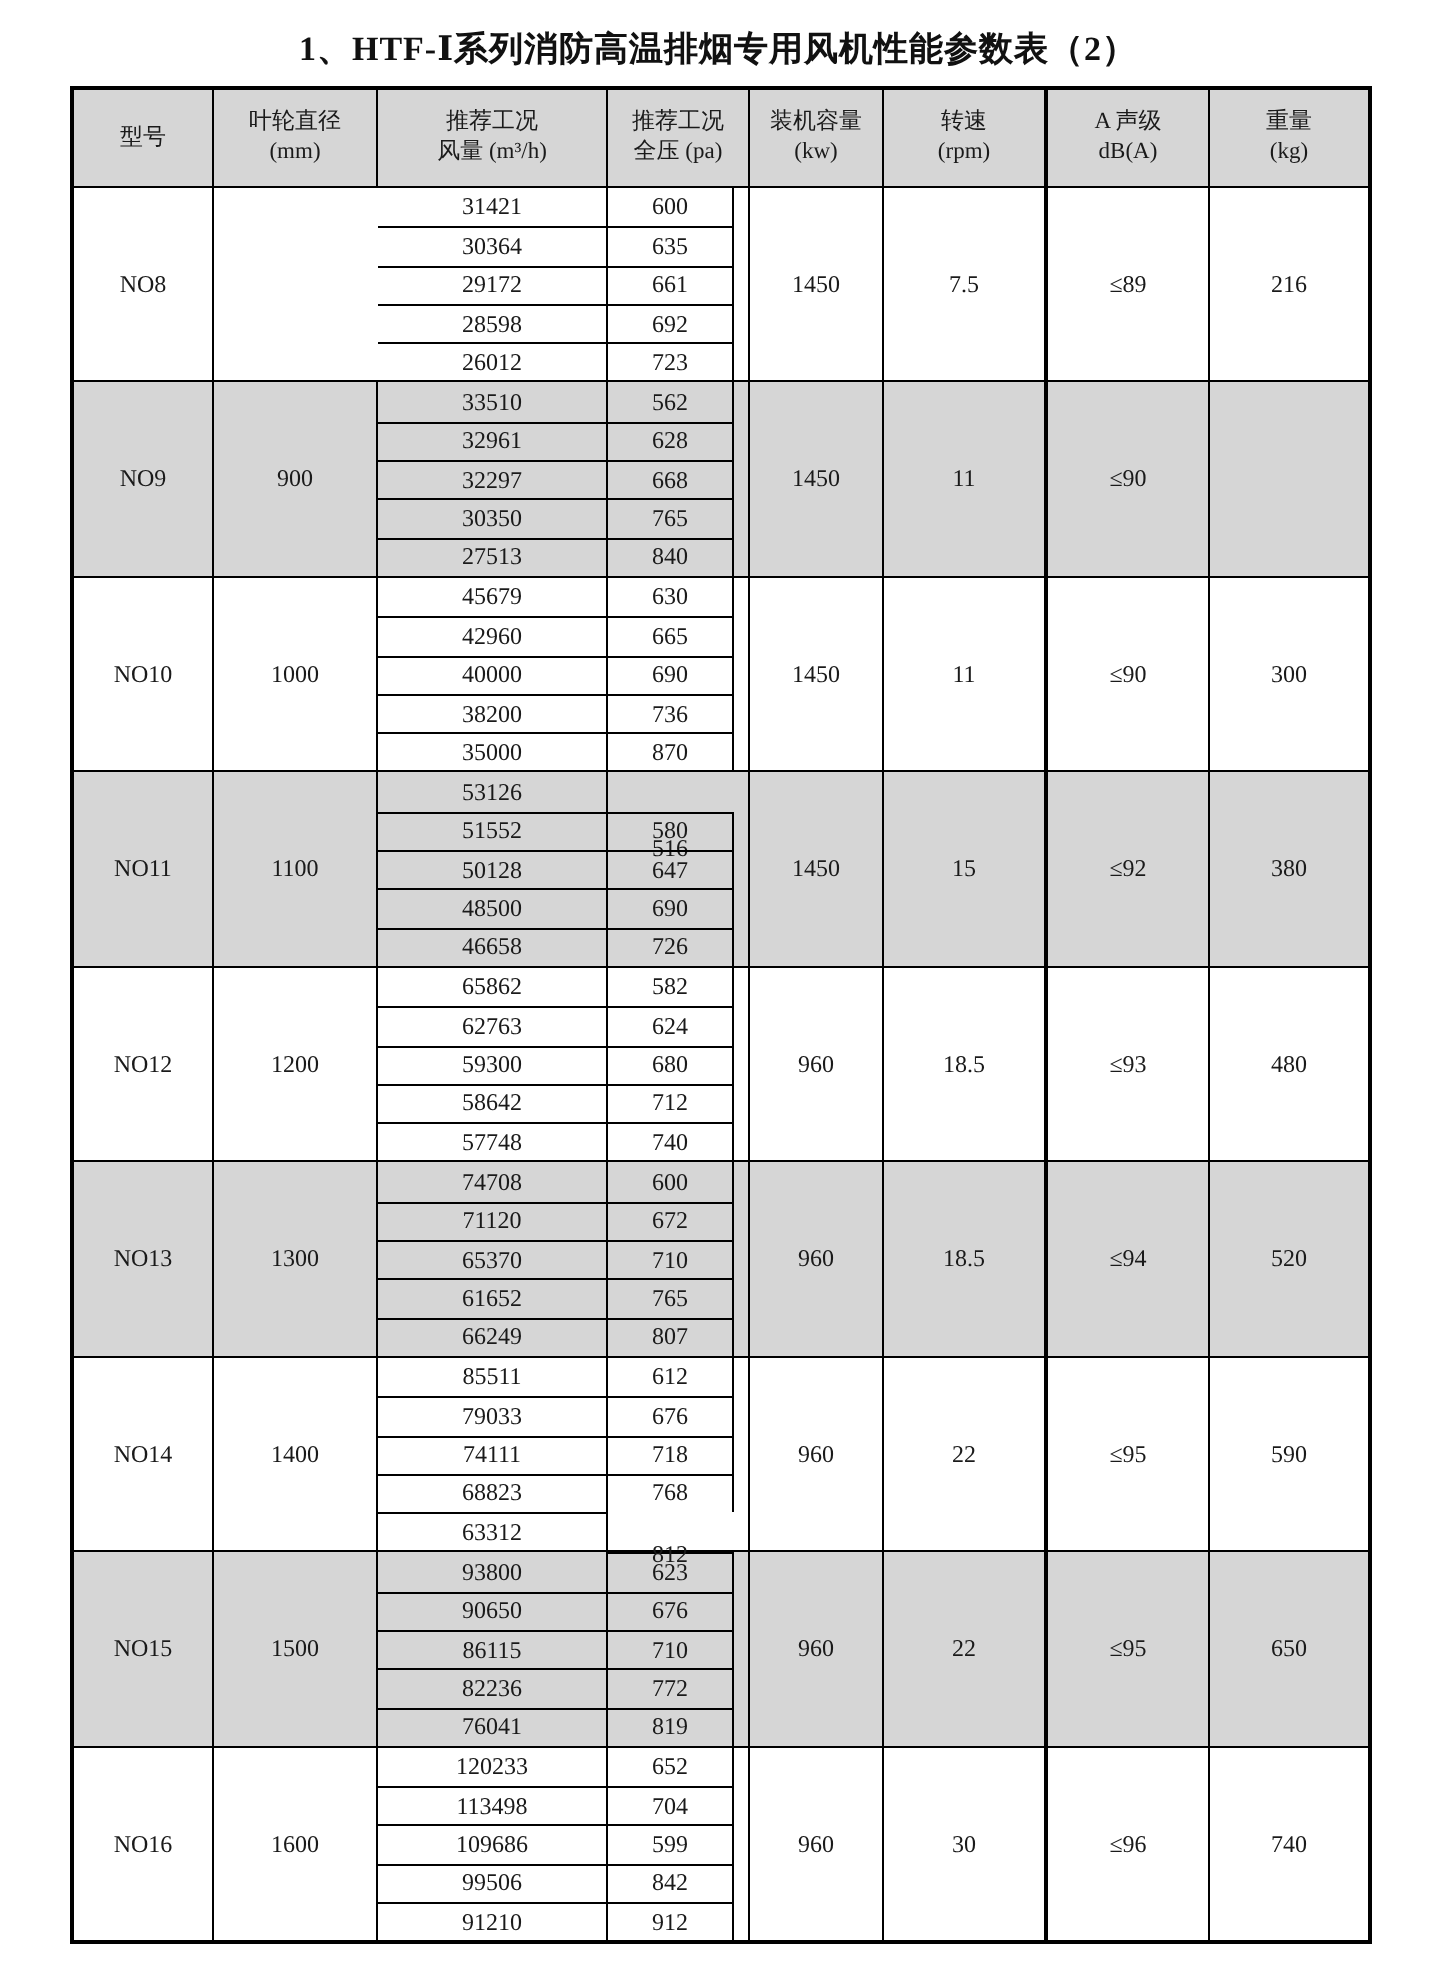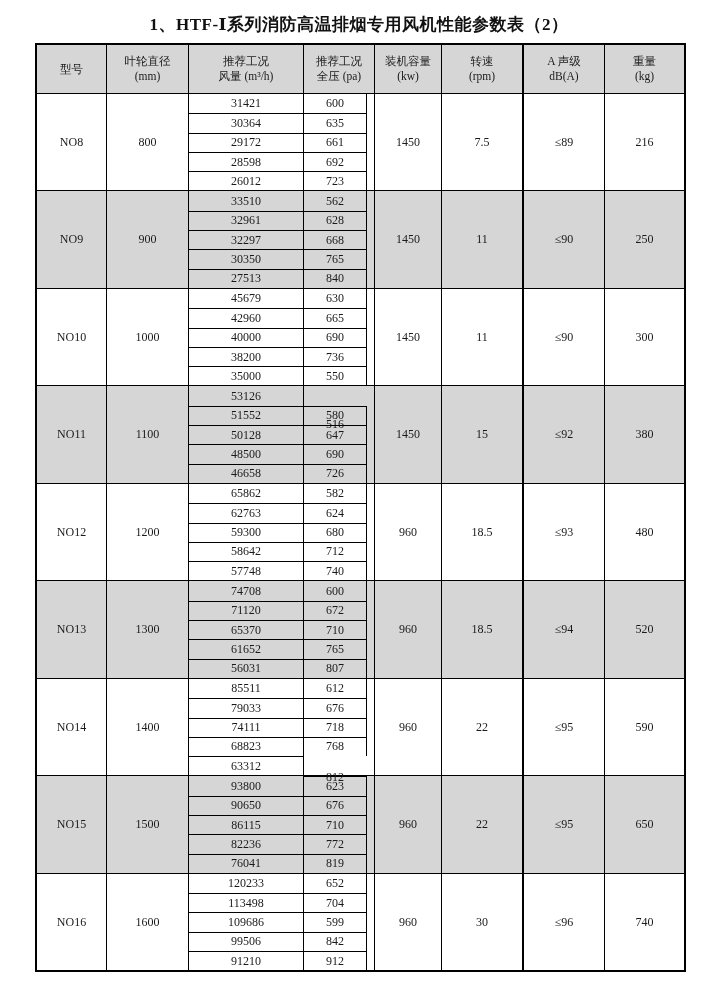--- a/index.html
+++ b/index.html
@@ -115,21 +115,20 @@
       </div>
       <div class="hcell">
         <div>重量</div>
         <div>(kg)</div>
       </div>
     </div>
 
     <div id="blocks">
         <div class="block">
           <div class="cell sp c1">NO8</div>
-          <div class="cell sp c2">800</div>
           <div class="cell vol" style="grid-row: 1;">31421</div>
           <div class="cell pre" style="grid-row: 1;">600</div>
           <div class="cell vol rt" style="grid-row: 2;">30364</div>
           <div class="cell pre rt" style="grid-row: 2;">635</div>
           <div class="cell vol rt" style="grid-row: 3;">29172</div>
           <div class="cell pre rt" style="grid-row: 3;">661</div>
           <div class="cell vol rt" style="grid-row: 4;">28598</div>
           <div class="cell pre rt" style="grid-row: 4;">692</div>
           <div class="cell vol rt" style="grid-row: 5;">26012</div>
           <div class="cell pre rt" style="grid-row: 5;">723</div>
@@ -147,35 +146,34 @@
           <div class="cell pre rt" style="grid-row: 2;">628</div>
           <div class="cell vol rt" style="grid-row: 3;">32297</div>
           <div class="cell pre rt" style="grid-row: 3;">668</div>
           <div class="cell vol rt" style="grid-row: 4;">30350</div>
           <div class="cell pre rt" style="grid-row: 4;">765</div>
           <div class="cell vol rt" style="grid-row: 5;">27513</div>
           <div class="cell pre rt" style="grid-row: 5;">840</div>
           <div class="cell sp c5">1450</div>
           <div class="cell sp c6">11</div>
           <div class="cell sp c7">≤90</div>
-          <div class="cell sp c8">250</div>
         </div>
         <div class="block">
           <div class="cell sp c1">NO10</div>
           <div class="cell sp c2">1000</div>
           <div class="cell vol" style="grid-row: 1;">45679</div>
           <div class="cell pre" style="grid-row: 1;">630</div>
           <div class="cell vol rt" style="grid-row: 2;">42960</div>
           <div class="cell pre rt" style="grid-row: 2;">665</div>
           <div class="cell vol rt" style="grid-row: 3;">40000</div>
           <div class="cell pre rt" style="grid-row: 3;">690</div>
           <div class="cell vol rt" style="grid-row: 4;">38200</div>
           <div class="cell pre rt" style="grid-row: 4;">736</div>
           <div class="cell vol rt" style="grid-row: 5;">35000</div>
-          <div class="cell pre rt" style="grid-row: 5;">550</div>
+          <div class="cell pre rt" style="grid-row: 5;">870</div>
           <div class="cell sp c5">1450</div>
           <div class="cell sp c6">11</div>
           <div class="cell sp c7">≤90</div>
           <div class="cell sp c8">300</div>
         </div>
         <div class="block shaded">
           <div class="cell sp c1">NO11</div>
           <div class="cell sp c2">1100</div>
           <div class="cell vol" style="grid-row: 1;">53126</div>
           <div class="cell pre" style="grid-row: 1; margin-top: 38px;">516</div>
@@ -214,21 +212,21 @@
           <div class="cell sp c1">NO13</div>
           <div class="cell sp c2">1300</div>
           <div class="cell vol" style="grid-row: 1;">74708</div>
           <div class="cell pre" style="grid-row: 1;">600</div>
           <div class="cell vol rt" style="grid-row: 2;">71120</div>
           <div class="cell pre rt" style="grid-row: 2;">672</div>
           <div class="cell vol rt" style="grid-row: 3;">65370</div>
           <div class="cell pre rt" style="grid-row: 3;">710</div>
           <div class="cell vol rt" style="grid-row: 4;">61652</div>
           <div class="cell pre rt" style="grid-row: 4;">765</div>
-          <div class="cell vol rt" style="grid-row: 5;">56031</div>
+          <div class="cell vol rt" style="grid-row: 5;">66249</div>
           <div class="cell pre rt" style="grid-row: 5;">807</div>
           <div class="cell sp c5">960</div>
           <div class="cell sp c6">18.5</div>
           <div class="cell sp c7">≤94</div>
           <div class="cell sp c8">520</div>
         </div>
         <div class="block">
           <div class="cell sp c1">NO14</div>
           <div class="cell sp c2">1400</div>
           <div class="cell vol" style="grid-row: 1;">85511</div>

